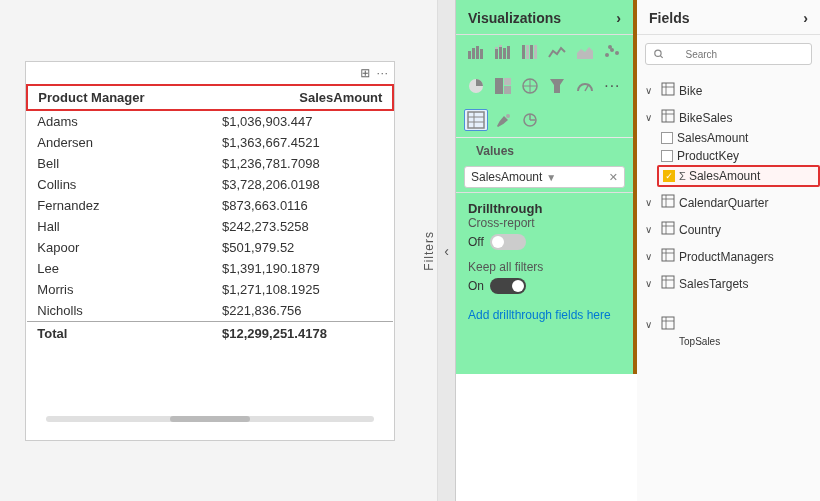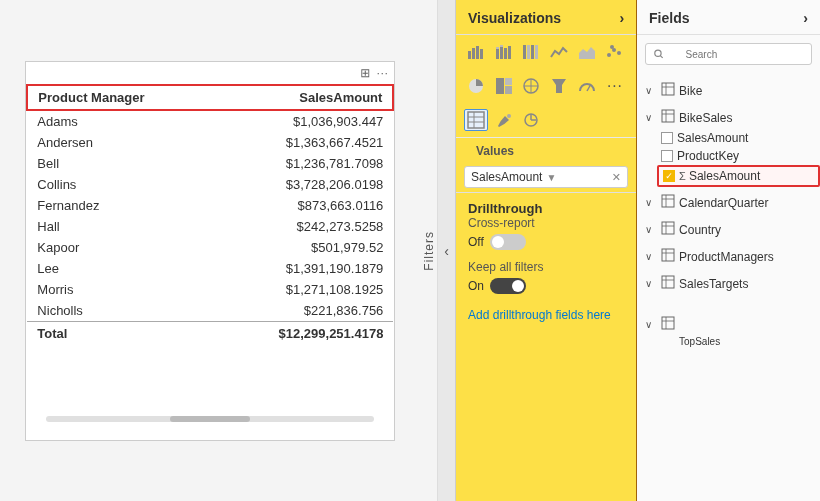--- a/index.html
+++ b/index.html
@@ -69,21 +69,20 @@
       text-align: right;
     }
 
     .data-table tbody tr td {
       padding: 3px 10px;
       font-size: 13px;
       color: #333;
     }
 
     .data-table tbody tr td:last-child {
-      text-align: right;
     }
 
     .data-table tbody tr.total-row td {
       font-weight: 700;
       border-top: 1px solid #aaa;
       padding-top: 4px;
     }
 
     .table-scrollbar {
       position: absolute;
@@ -130,23 +129,23 @@
       justify-content: center;
       cursor: pointer;
       font-size: 14px;
       color: #555;
       border-right: 1px solid #ccc;
     }
 
     
     .viz-panel {
       width: 185px;
-      height: 501px;
-      background: #fde047;
-      border-right: 1px solid #a16207;
+      height: 374px;
+      background: #86efac;
+      border-right: 4px solid #a16207;
       display: flex;
       flex-direction: column;
     }
 
     .viz-panel-header {
       display: flex;
       align-items: center;
       justify-content: space-between;
       padding: 10px 12px 8px 12px;
       font-size: 14px;

